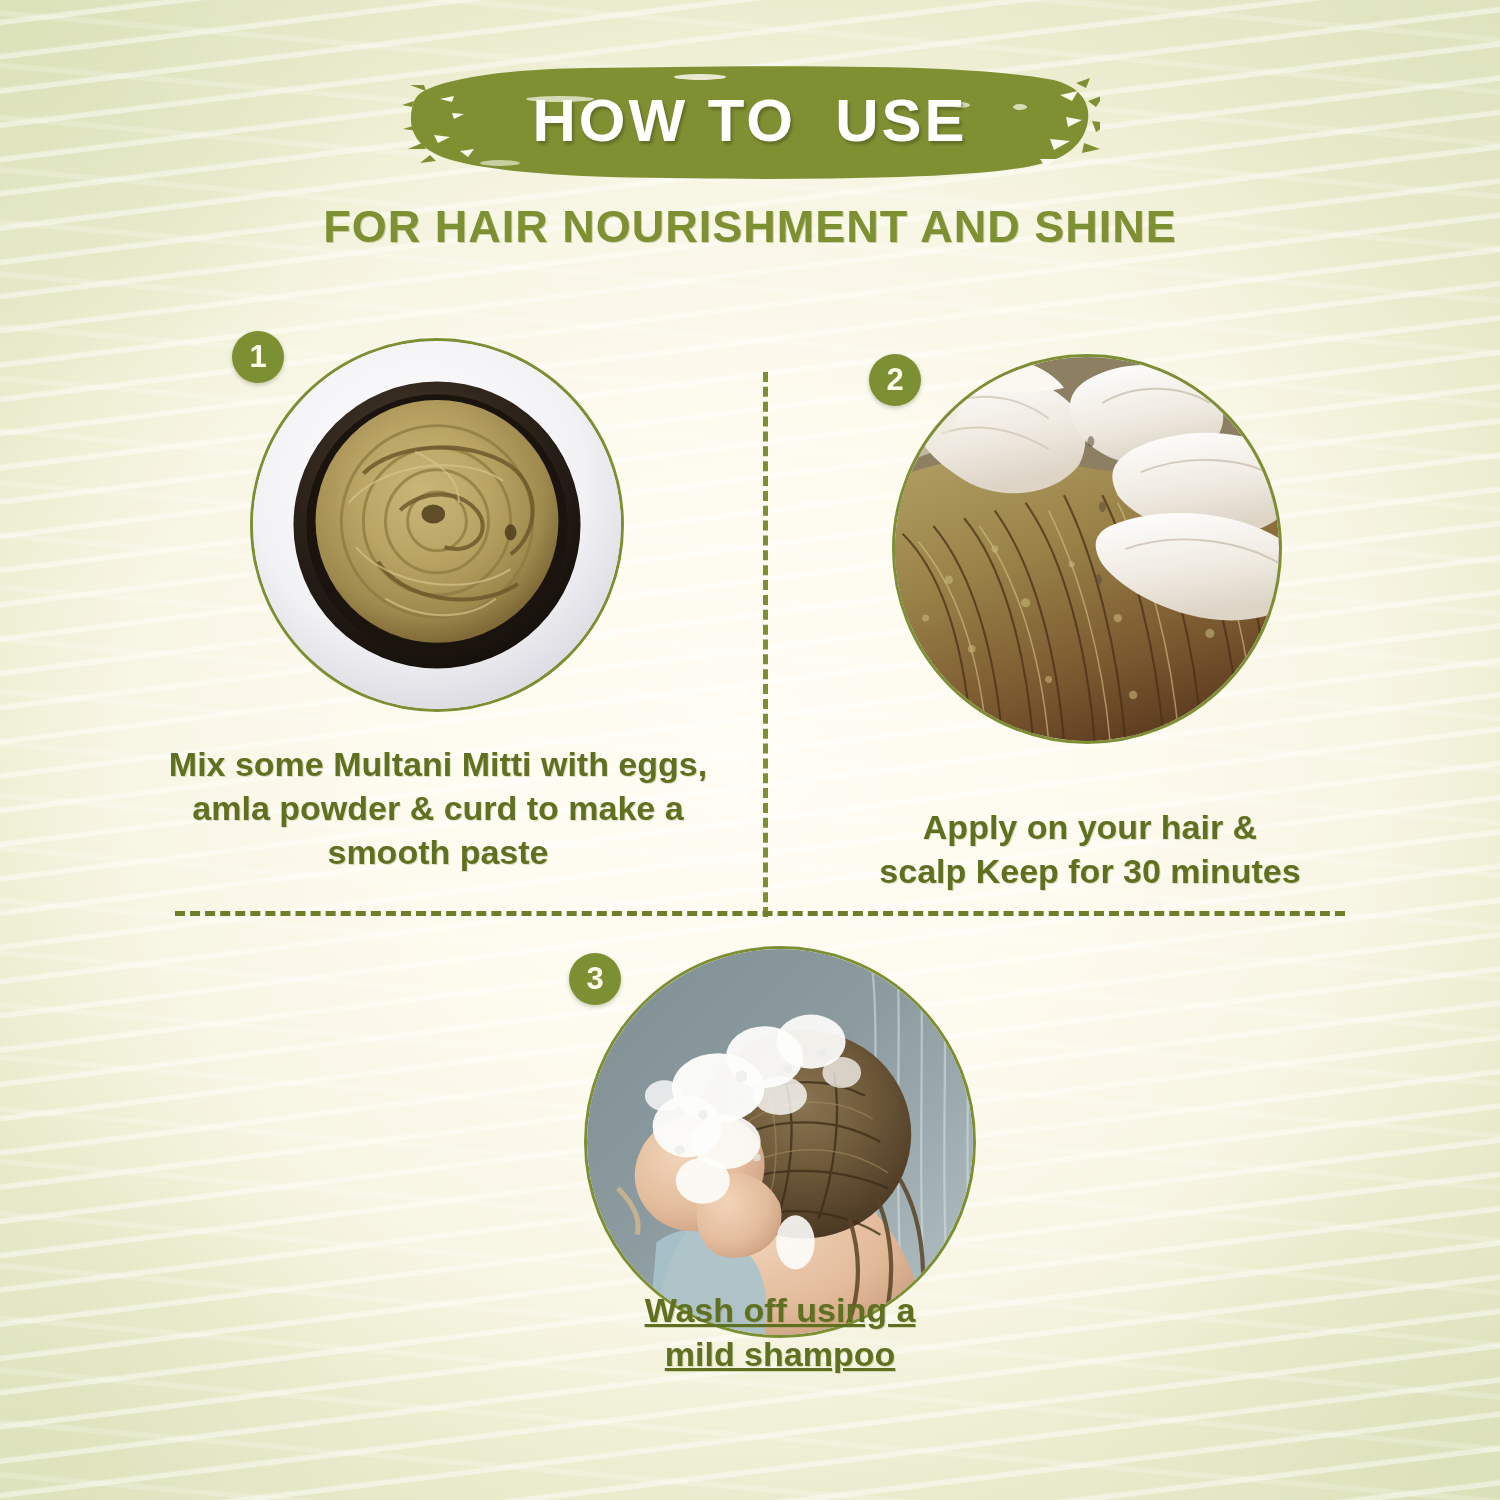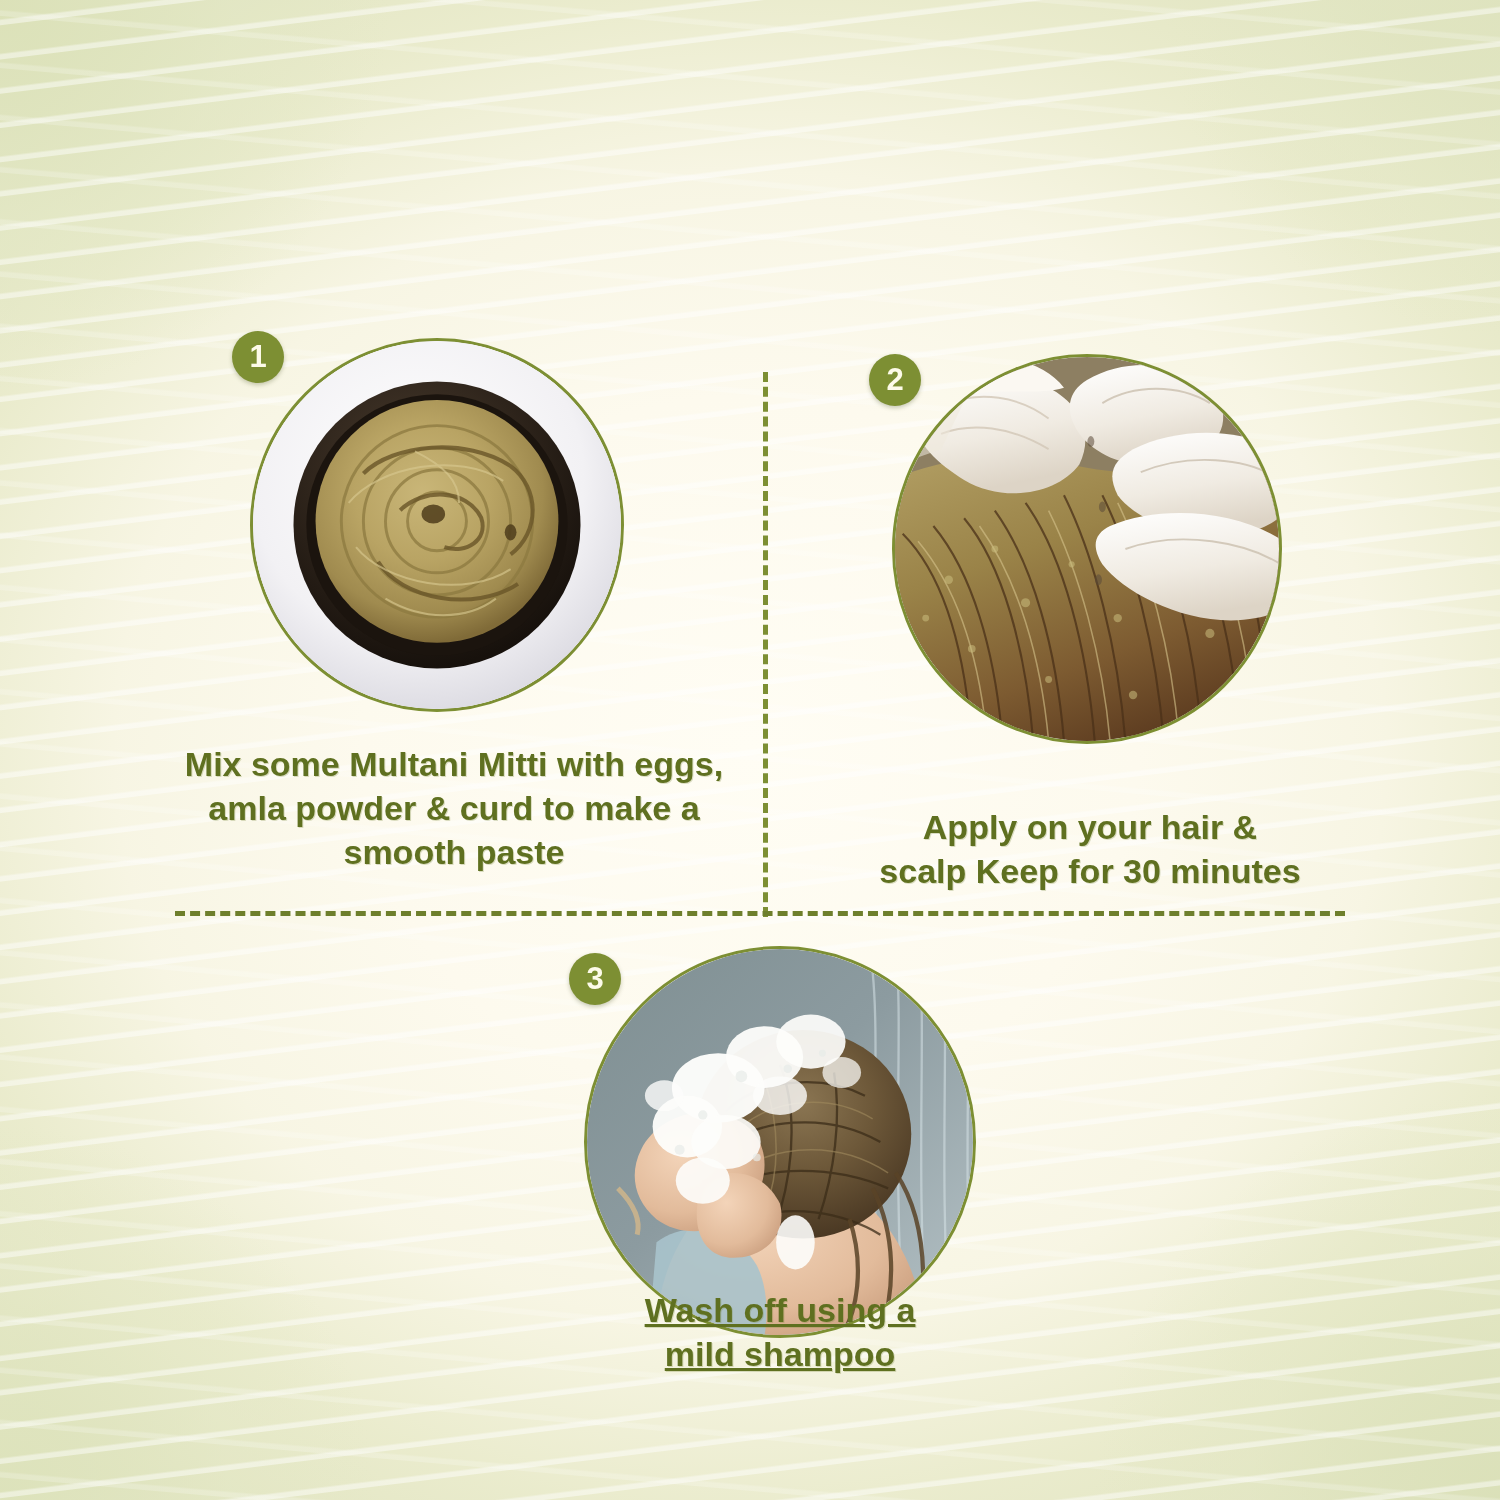--- a/index.html
+++ b/index.html
@@ -183,21 +183,21 @@
     font-weight: bold;
     line-height: 1.30;
     text-shadow: 1px 1px 0 rgba(110,128,45,0.25);
     white-space: pre-line;
   }
 
   
   #step1 { left: 0; top: 0; }
   #step1 .photo-circle { left: 250px; top: 338px; width: 374px; height: 374px; }
   #step1 .badge { left: 232px; top: 331px; }
-  #step1 .caption { left: 124px; top: 742px; width: 660px; }
+  #step1 .caption { left: 108px; top: 742px; width: 660px; }
 
   #step2 { left: 0; top: 0; }
   #step2 .photo-circle { left: 892px; top: 354px; width: 390px; height: 390px; }
   #step2 .badge { left: 869px; top: 354px; }
   #step2 .caption { left: 790px; top: 805px; width: 600px; }
 
   #step3 { left: 0; top: 0; }
   #step3 .photo-circle { left: 584px; top: 946px; width: 392px; height: 392px; }
   #step3 .badge { left: 569px; top: 953px; }
   #step3 .caption { left: 480px; top: 1288px; width: 600px; text-decoration: underline; }
@@ -209,20 +209,47 @@
 
   <div class="bg-layer bg-wash"></div>
   <div class="bg-layer bg-corner-tl"></div>
   <div class="bg-layer bg-corner-tr"></div>
   <div class="bg-layer bg-corner-bl"></div>
   <div class="bg-layer bg-corner-br"></div>
   <div class="bg-layer bg-waves"></div>
   <div class="bg-layer bg-waves2"></div>
 
   <div id="header">
+    <div class="brush-wrap">
+      <svg class="brush-svg" viewBox="0 0 700 130" preserveAspectRatio="none">
+        <path d="M28,34 C60,20 120,14 190,13 C280,12 380,10 470,12
+                 C540,13 600,16 648,24 C672,28 686,40 688,56
+                 C690,74 680,94 656,104 C630,115 570,120 500,122
+                 C400,125 300,124 210,122 C140,120 80,114 48,104
+                 C22,96 10,80 11,62 C12,46 16,39 28,34 Z" fill="#7f9033"></path>
+
+        <path d="M12,52 L2,50 L14,46 Z M16,70 L3,74 L18,76 Z M22,88 L8,94 L26,94 Z
+                 M30,100 L20,108 L36,106 Z M24,30 L10,30 L26,36 Z" fill="#7f9033"></path>
+        <path d="M40,44 l14,-3 l-2,6 Z M52,58 l12,1 l-10,5 Z M34,80 l16,2 l-12,6 Z
+                 M60,96 l14,-2 l-6,8 Z" fill="#fbf9ee"></path>
+
+        <path d="M688,46 l16,-6 l-8,12 Z M692,66 l18,2 l-14,9 Z M684,88 l16,6 l-18,4 Z
+                 M676,28 l14,-5 l-4,10 Z" fill="#7f9033"></path>
+        <path d="M660,40 l18,-4 l-6,10 Z M666,62 l16,3 l-14,7 Z M650,84 l20,2 l-16,9 Z
+                 M640,104 l16,0 l-10,9 Z" fill="#fbf9ee"></path>
+
+        <ellipse cx="300" cy="22" rx="26" ry="3" fill="#fbf9ee" opacity="0.85"></ellipse>
+        <ellipse cx="160" cy="44" rx="34" ry="3" fill="#fbf9ee" opacity="0.7"></ellipse>
+        <ellipse cx="560" cy="50" rx="10" ry="3" fill="#fbf9ee" opacity="0.7"></ellipse>
+        <ellipse cx="620" cy="52" rx="7" ry="3" fill="#fbf9ee" opacity="0.7"></ellipse>
+        <ellipse cx="100" cy="108" rx="20" ry="3" fill="#fbf9ee" opacity="0.6"></ellipse>
+      </svg>
+      <div class="title-text">HOW TO  USE</div>
+    </div>
+    <div class="subtitle-text">FOR HAIR NOURISHMENT AND SHINE</div>
   </div>
 
   <div class="divider-v"></div>
   <div class="divider-h"></div>
 
   <div class="step" id="step1">
     <div class="photo-circle">
       <div class="photo-inner">
         <svg class="photo-svg" viewBox="0 0 100 100" preserveAspectRatio="xMidYMid slice">
           <defs>

